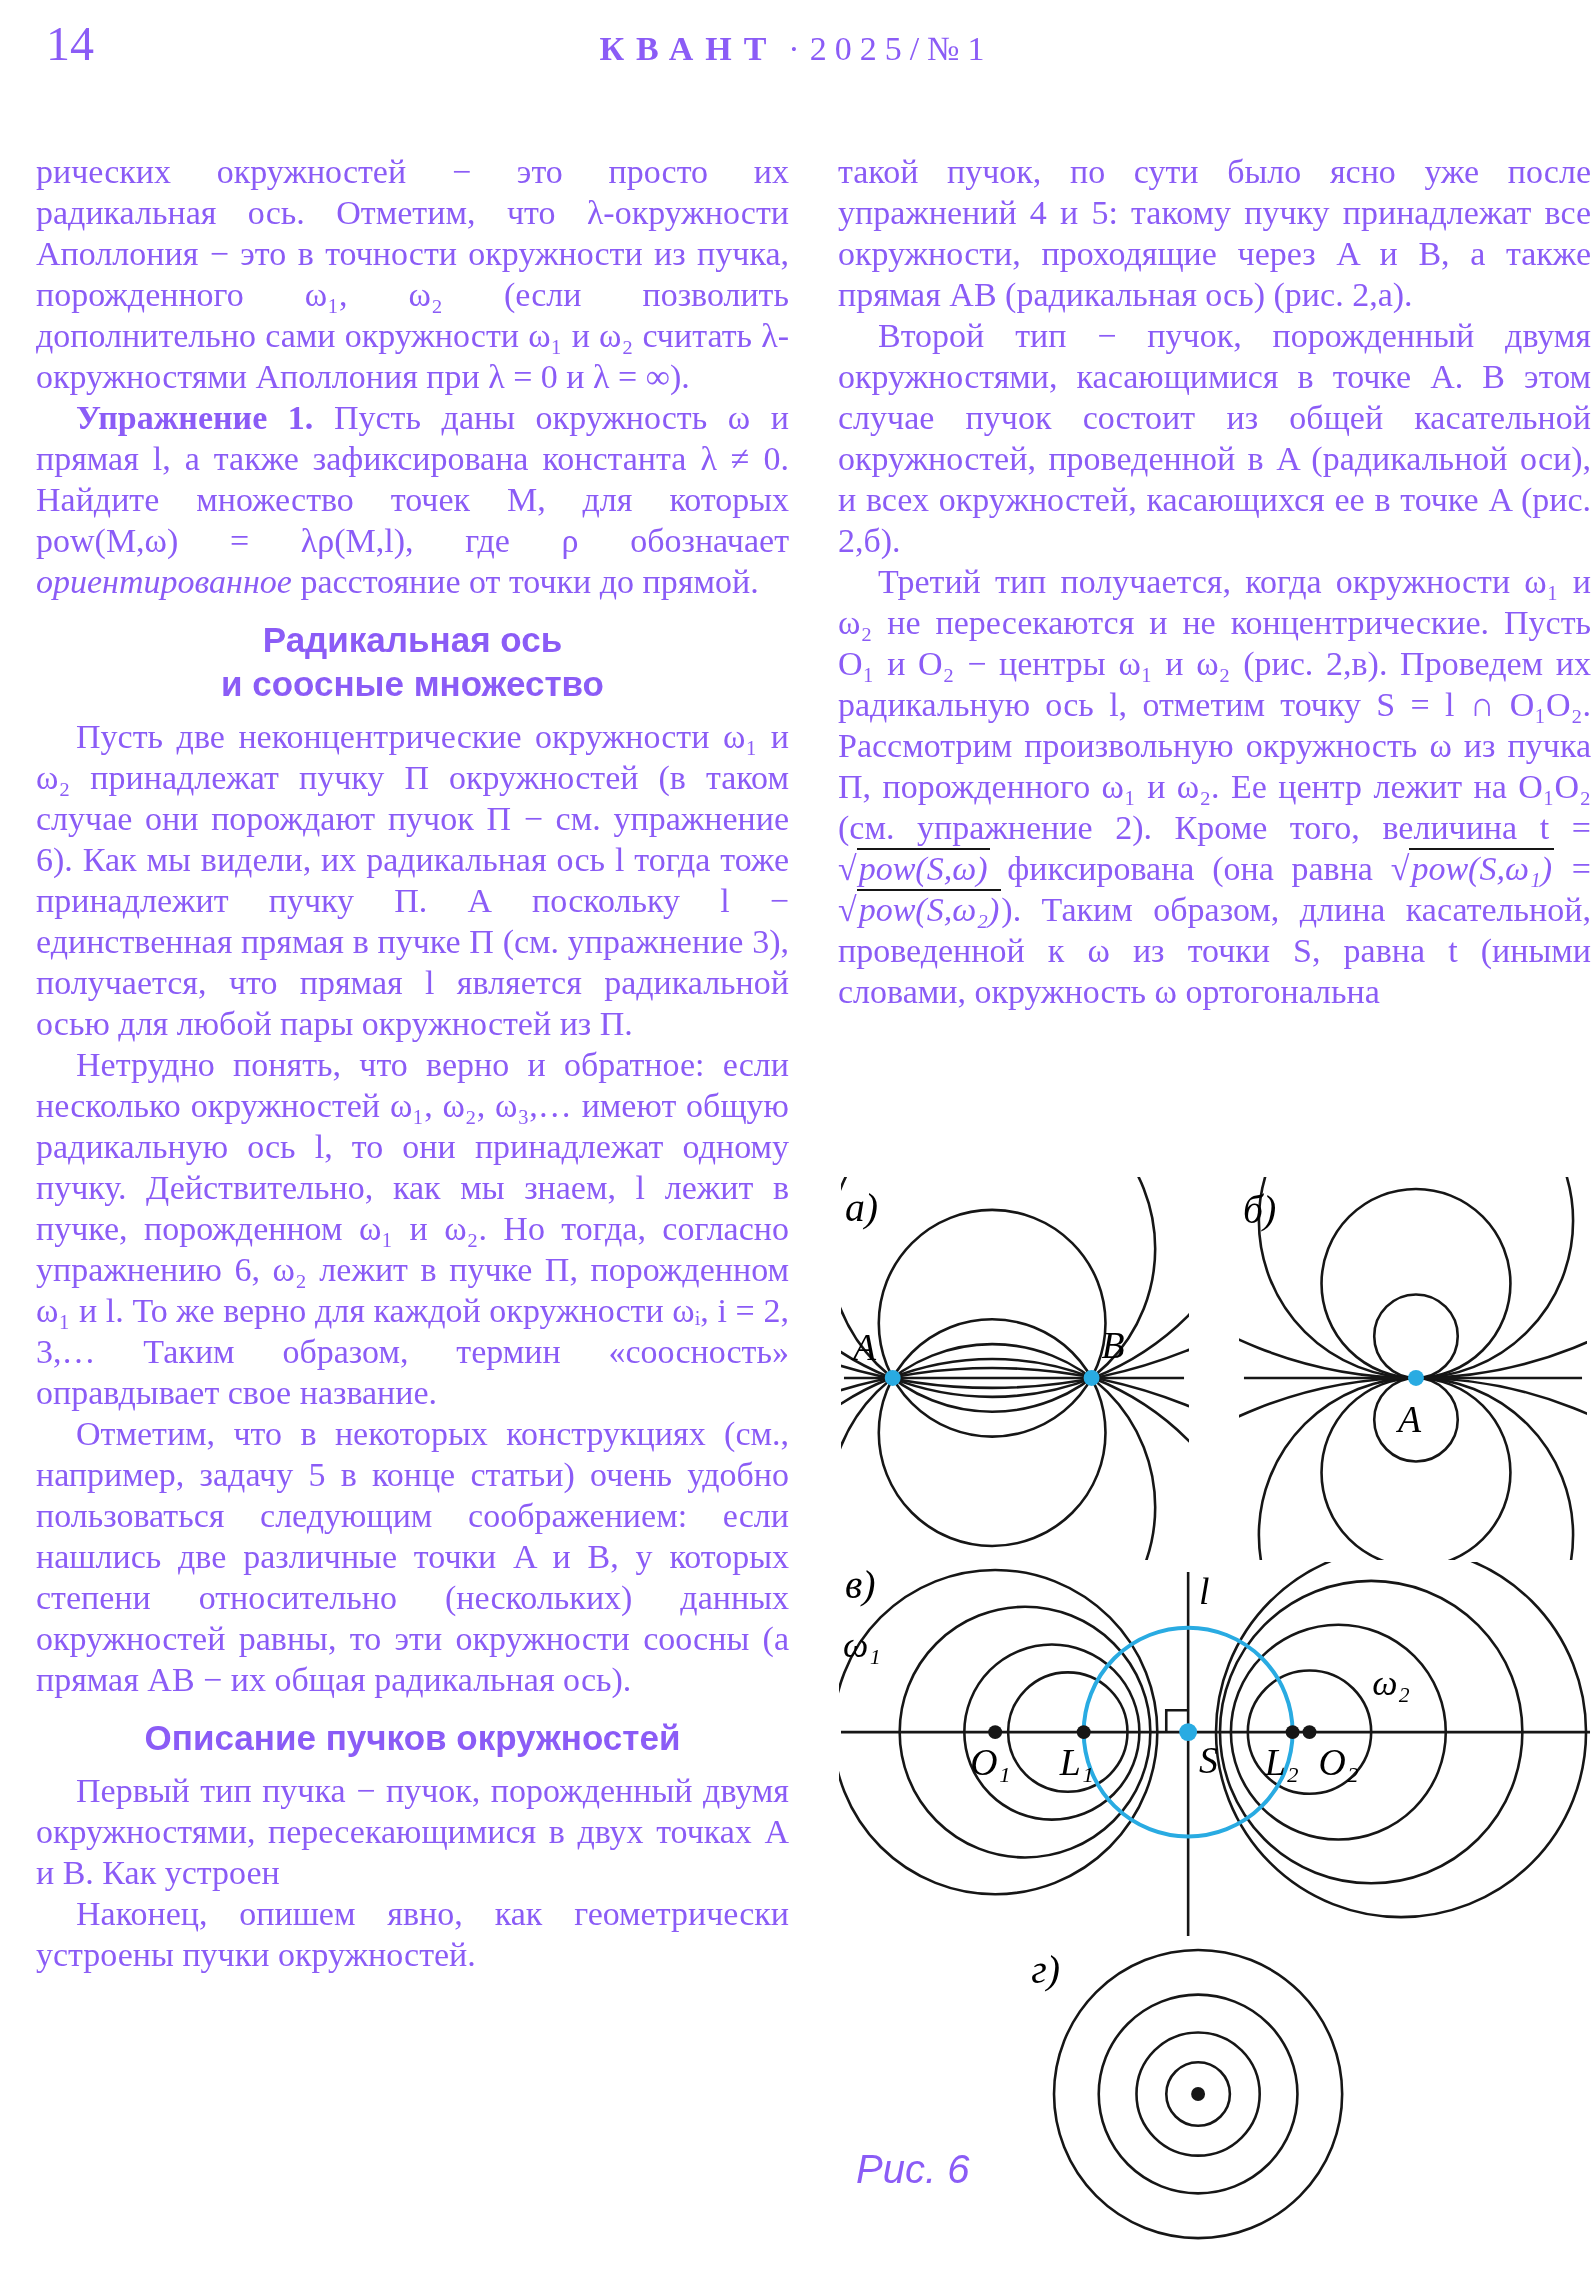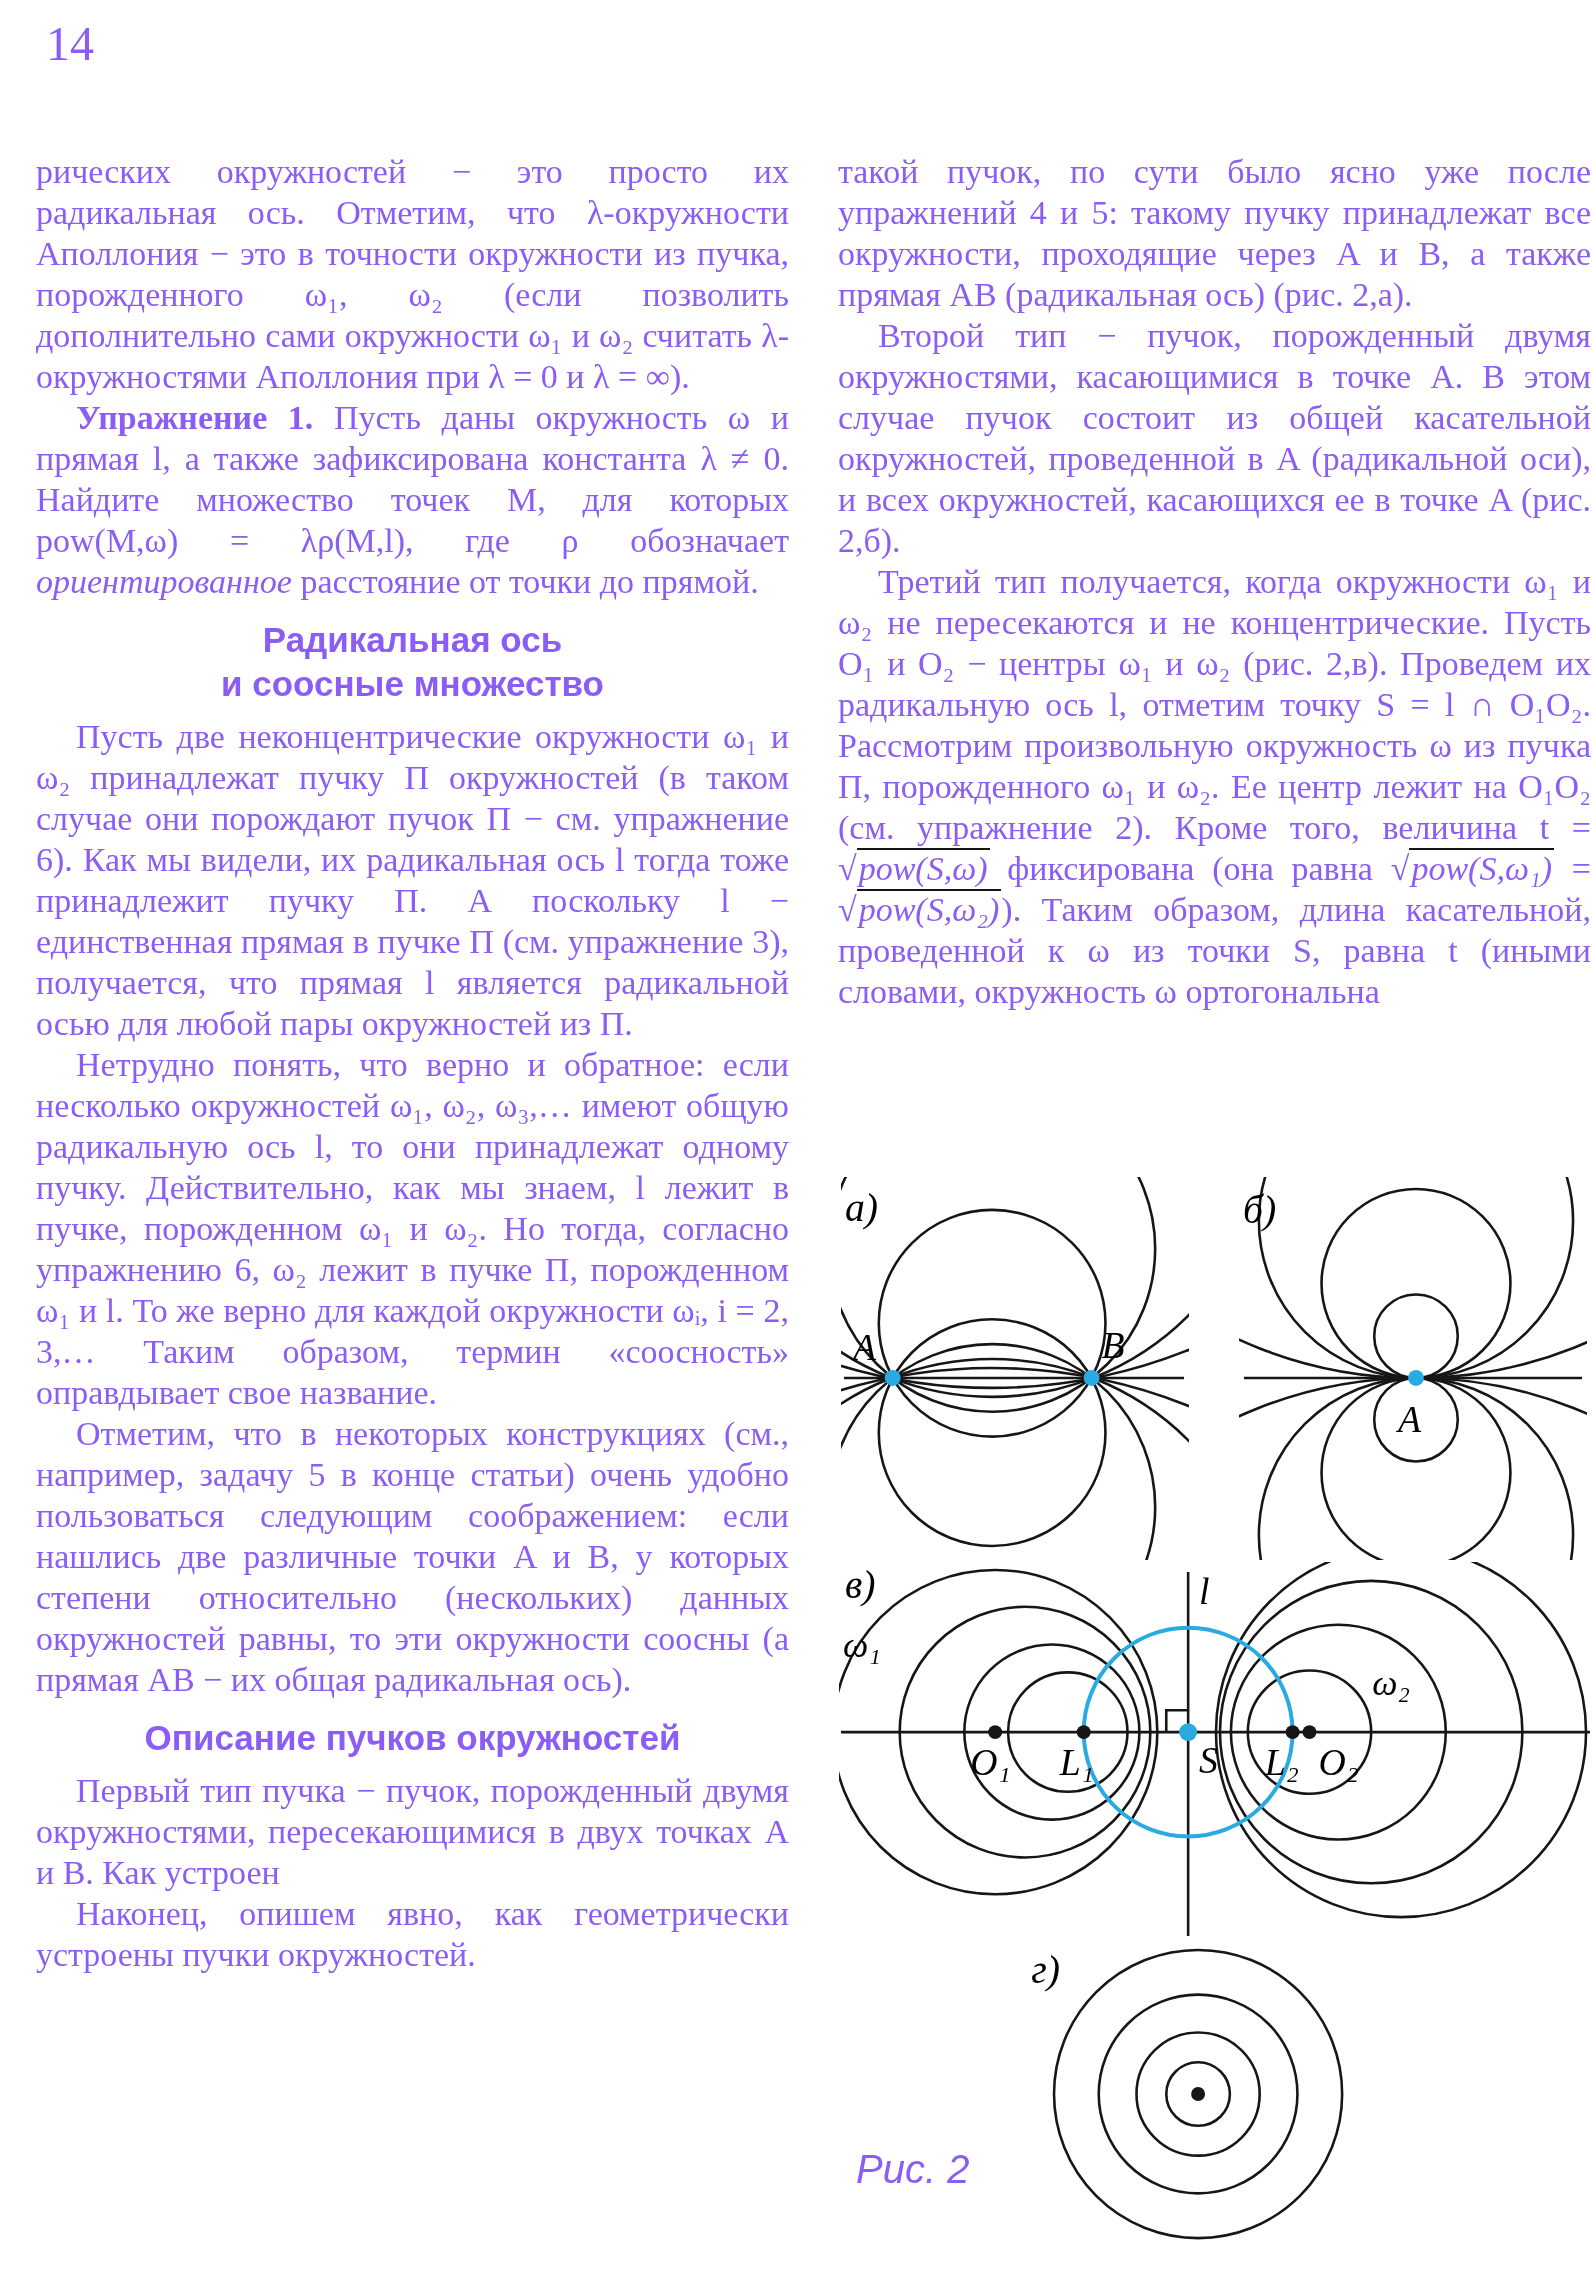--- a/index.html
+++ b/index.html
@@ -29,20 +29,21 @@
   .caption{position:absolute;left:856px;top:2147px;
            font-family:"Liberation Sans","DejaVu Sans",sans-serif;
            font-style:italic;font-size:40px;}
 </style>
 </head>
 <body>
 
 <div class="page">
 
   <div class="pagenum">14</div>
+  <div class="journal"><span class="jname">КВАНТ</span><span class="jdot">·</span><span class="jissue">2025/№1</span></div>
 
   <div class="col col-left">
     <p>рических окружностей − это просто их радикальная ось. Отметим, что λ-окружности Аполлония − это в точности окружности из пучка, порожденного ω₁, ω₂ (если позволить дополнительно сами окружности ω₁ и ω₂ считать λ-окружностями Аполлония при λ = 0 и λ = ∞).</p>
     <p class="ind"><span class="lead">Упражнение 1.</span><span> Пусть даны окружность ω и прямая l, а также зафиксирована константа λ ≠ 0. Найдите множество точек M, для которых pow(M,ω) = λρ(M,l), где ρ обозначает </span><span class="it">ориентированное</span><span> расстояние от точки до прямой.</span></p>
     <h2>Радикальная ось
 и соосные множество</h2>
     <p class="ind">Пусть две неконцентрические окружности ω₁ и ω₂ принадлежат пучку Π окружностей (в таком случае они порождают пучок Π − см. упражнение 6). Как мы видели, их радикальная ось l тогда тоже принадлежит пучку Π. А поскольку l − единственная прямая в пучке Π (см. упражнение 3), получается, что прямая l является радикальной осью для любой пары окружностей из Π.</p>
     <p class="ind">Нетрудно понять, что верно и обратное: если несколько окружностей ω₁, ω₂, ω₃,… имеют общую радикальную ось l, то они принадлежат одному пучку. Действительно, как мы знаем, l лежит в пучке, порожденном ω₁ и ω₂. Но тогда, согласно упражнению 6, ω₂ лежит в пучке Π, порожденном ω₁ и l. То же верно для каждой окружности ωᵢ, i = 2, 3,… Таким образом, термин «соосность» оправдывает свое название.</p>
     <p class="ind">Отметим, что в некоторых конструкциях (см., например, задачу 5 в конце статьи) очень удобно пользоваться следующим соображением: если нашлись две различные точки A и B, у которых степени относительно (нескольких) данных окружностей равны, то эти окружности соосны (а прямая AB − их общая радикальная ось).</p>
     <h2>Описание пучков окружностей</h2>
@@ -127,16 +128,16 @@
     <g stroke="#161616" stroke-width="2.6" fill="none">
       <circle cx="176" cy="152" r="32"></circle>
       <circle cx="176" cy="152" r="62"></circle>
       <circle cx="176" cy="152" r="100"></circle>
       <circle cx="176" cy="152" r="145"></circle>
     </g>
     <circle cx="176" cy="152" r="7" fill="#161616"></circle>
     <text x="8" y="40" font-size="40">г)</text>
   </svg>
 
-  <div class="caption">Рис. 2</div>
+  <div class="caption">Рис. 6</div>
 
 </div>
 
 
 </body></html>

